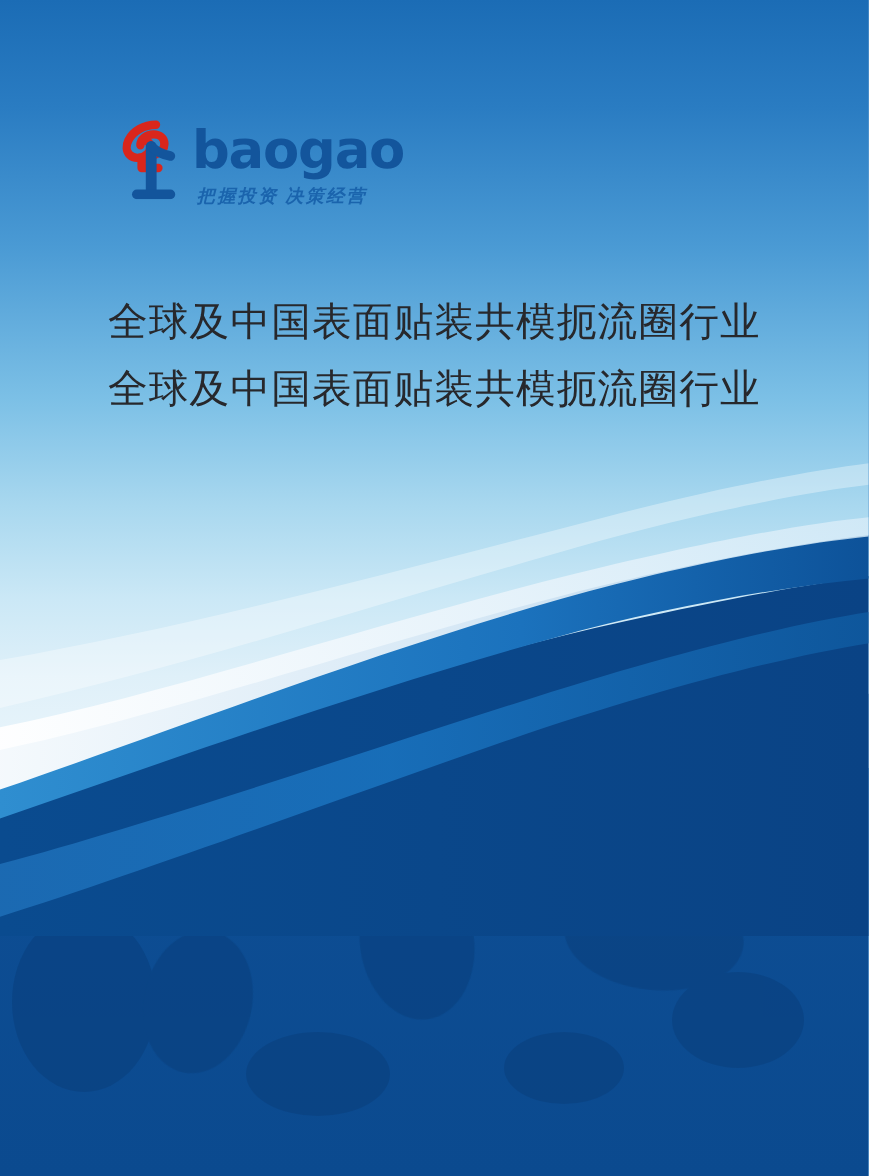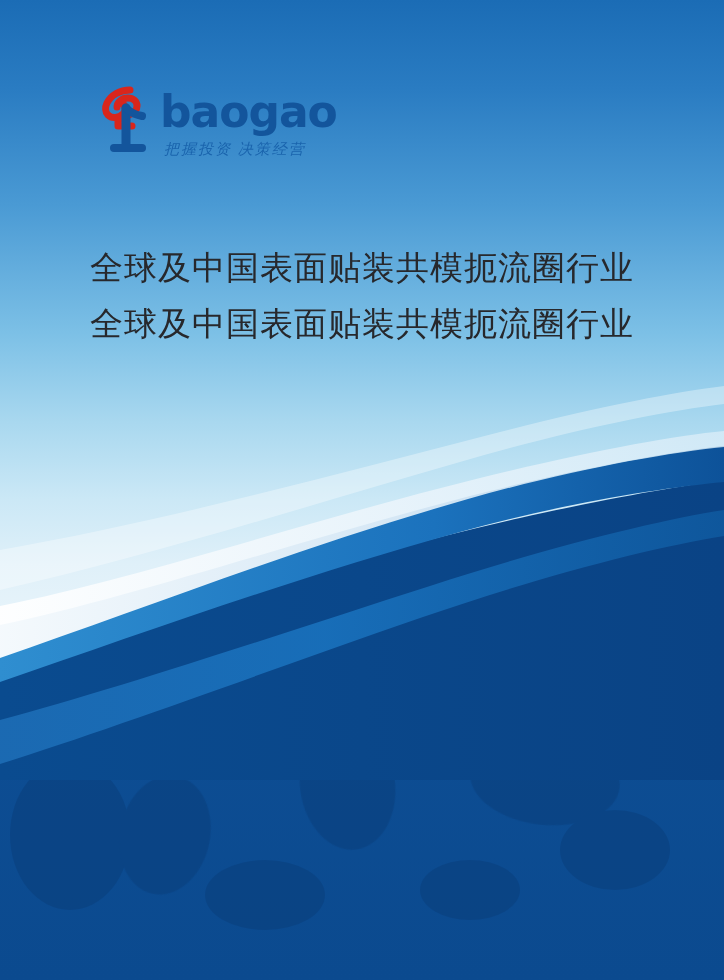--- a/index.html
+++ b/index.html
@@ -69,21 +69,21 @@
   .ribbon {
     position: absolute;
     left: 0;
     width: 724px;
     height: 360px;
   }
 
   .logo {
     position: absolute;
     left: 96px;
-    top: 86px;
+    top: 100px;
     display: flex;
     align-items: flex-start;
   }
   .logo-mark {
     position: relative;
     width: 62px;
     height: 66px;
   }
   .logo-text-wrap {
     margin-left: 2px;
@@ -100,20 +100,21 @@
   }
   .logo-slogan {
     margin-top: 2px;
     margin-left: 4px;
     font-family: "Liberation Serif", serif;
     font-size: 15px;
     color: #1a64ad;
     letter-spacing: 2px;
     font-style: italic;
     white-space: nowrap;
+    font-weight: bold;
   }
 
   .title-block {
     position: absolute;
     left: 0;
     top: 240px;
     width: 724px;
     text-align: center;
     padding: 0 67px;
     box-sizing: border-box;

